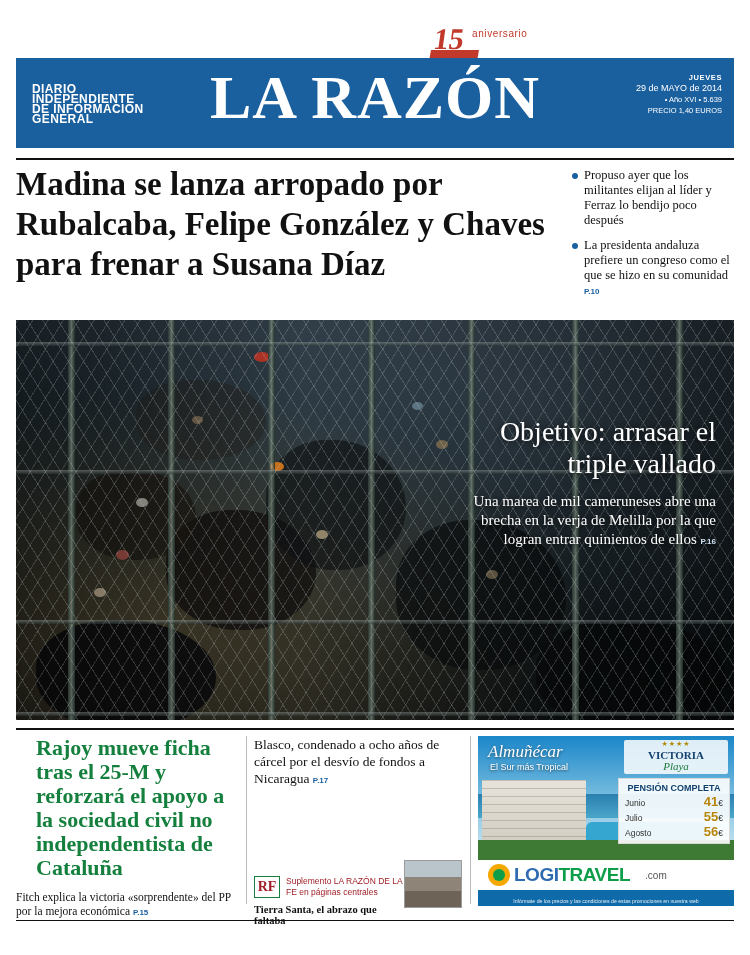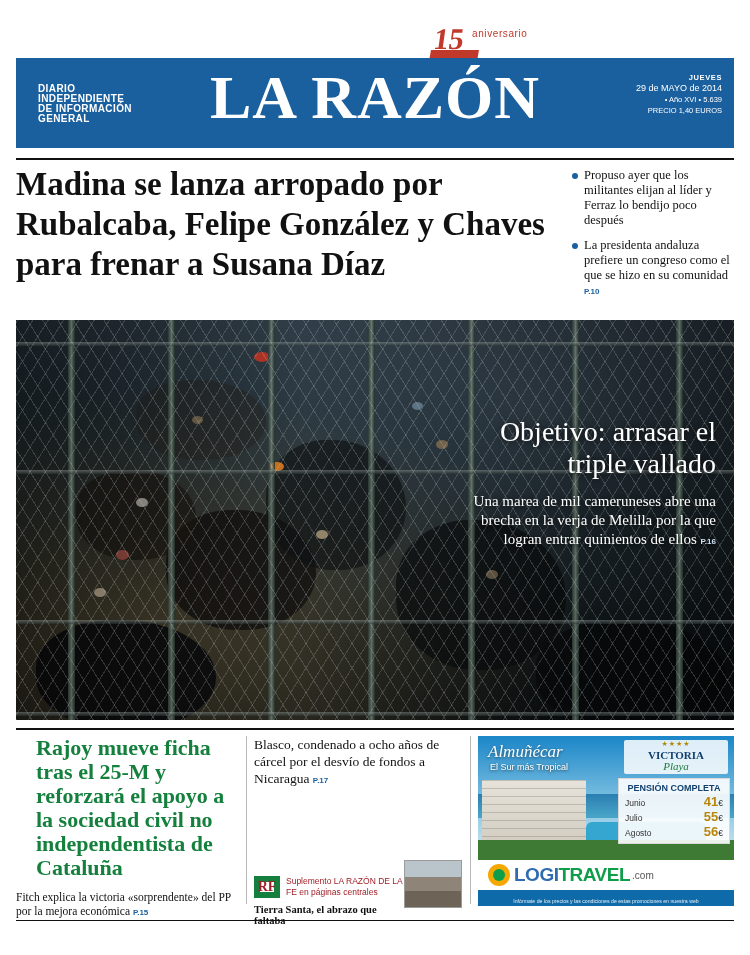--- a/index.html
+++ b/index.html
@@ -34,22 +34,22 @@
   .logo-sub {
     font-family: "Liberation Sans", sans-serif;
     font-size: 9.5px;
     letter-spacing: 2.4px;
     color: #ffffff;
     margin-top: -2px;
   }
   .left-desc {
     position: absolute; left: 16px; top: 26px;
     font-family: "Liberation Sans", sans-serif;
-    font-size: 10px; font-weight: bold; line-height: 10px;
-    color: #ffffff; letter-spacing: 0.4px; margin-left: 6px;
+    font-size: 12px; font-weight: bold; line-height: 10px;
+    color: #ffffff; letter-spacing: 0.4px;
   }
   .right-desc {
     position: absolute; right: 12px; top: 14px;
     font-family: "Liberation Sans", sans-serif;
     font-size: 7.5px; line-height: 11px; color: #ffffff;
     text-align: right;
   }
   .right-desc .d1 { font-weight: bold; letter-spacing: 0.6px; }
   .right-desc .d2 { font-size: 9px; }
   
@@ -212,21 +212,21 @@
   }
   .promo-text {
     position: absolute; left: 76px; top: 6px; width: 132px;
     font-family: "Liberation Serif", serif; font-size: 12.5px; line-height: 16px; color: #111;
   }
   .promo2 {
     position: absolute; left: 238px; top: 148px; width: 208px; height: 40px;
   }
   .rf-box {
     position: absolute; left: 0; top: 0; width: 26px; height: 22px;
-    border: 6px solid #15803d; color: #a02128;
+    border: 1px solid #15803d; color: #a02128;
     font-family: "Liberation Serif", serif; font-weight: bold; font-size: 14px;
     display: flex; align-items: center; justify-content: center;
   }
   .rf-text {
     position: absolute; left: 32px; top: 0px; width: 118px;
     font-family: "Liberation Sans", sans-serif; font-size: 8.5px; line-height: 11px;
     color: #a02128; font-weight: normal;
   }
   .rf-thumb {
     position: absolute; right: 0px; top: -16px; width: 58px; height: 48px;
@@ -315,21 +315,21 @@
   }
   .logi-circle::after {
     content: ""; position: absolute; left: 5px; top: 5px; width: 12px; height: 12px;
     border-radius: 50%; background: #0e9e4a;
   }
   .logi-text {
     font-family: "Liberation Sans", sans-serif; font-weight: bold; font-size: 19px; color: #2f6bb0;
     letter-spacing: -0.5px;
   }
   .logi-text .green { color: #0e9e4a; }
-  .logi-dotcom { font-family: "Liberation Sans", sans-serif; font-size: 10px; color: #555; margin-left: 2px; }
+  .logi-dotcom { font-family: "Liberation Sans", sans-serif; font-size: 10px; color: #555; margin-left: 15px; }
   .ad-legal {
     position: absolute; left: 0; bottom: 2px; width: 100%; text-align: center;
     font-family: "Liberation Sans", sans-serif; font-size: 5.2px; color: #e4eef6;
   }
 
   .bot-rule2 { position: absolute; left: 0; bottom: -8px; width: 718px; height: 1px; background: #111; }
 </style>
 </head>
 <body>
 

